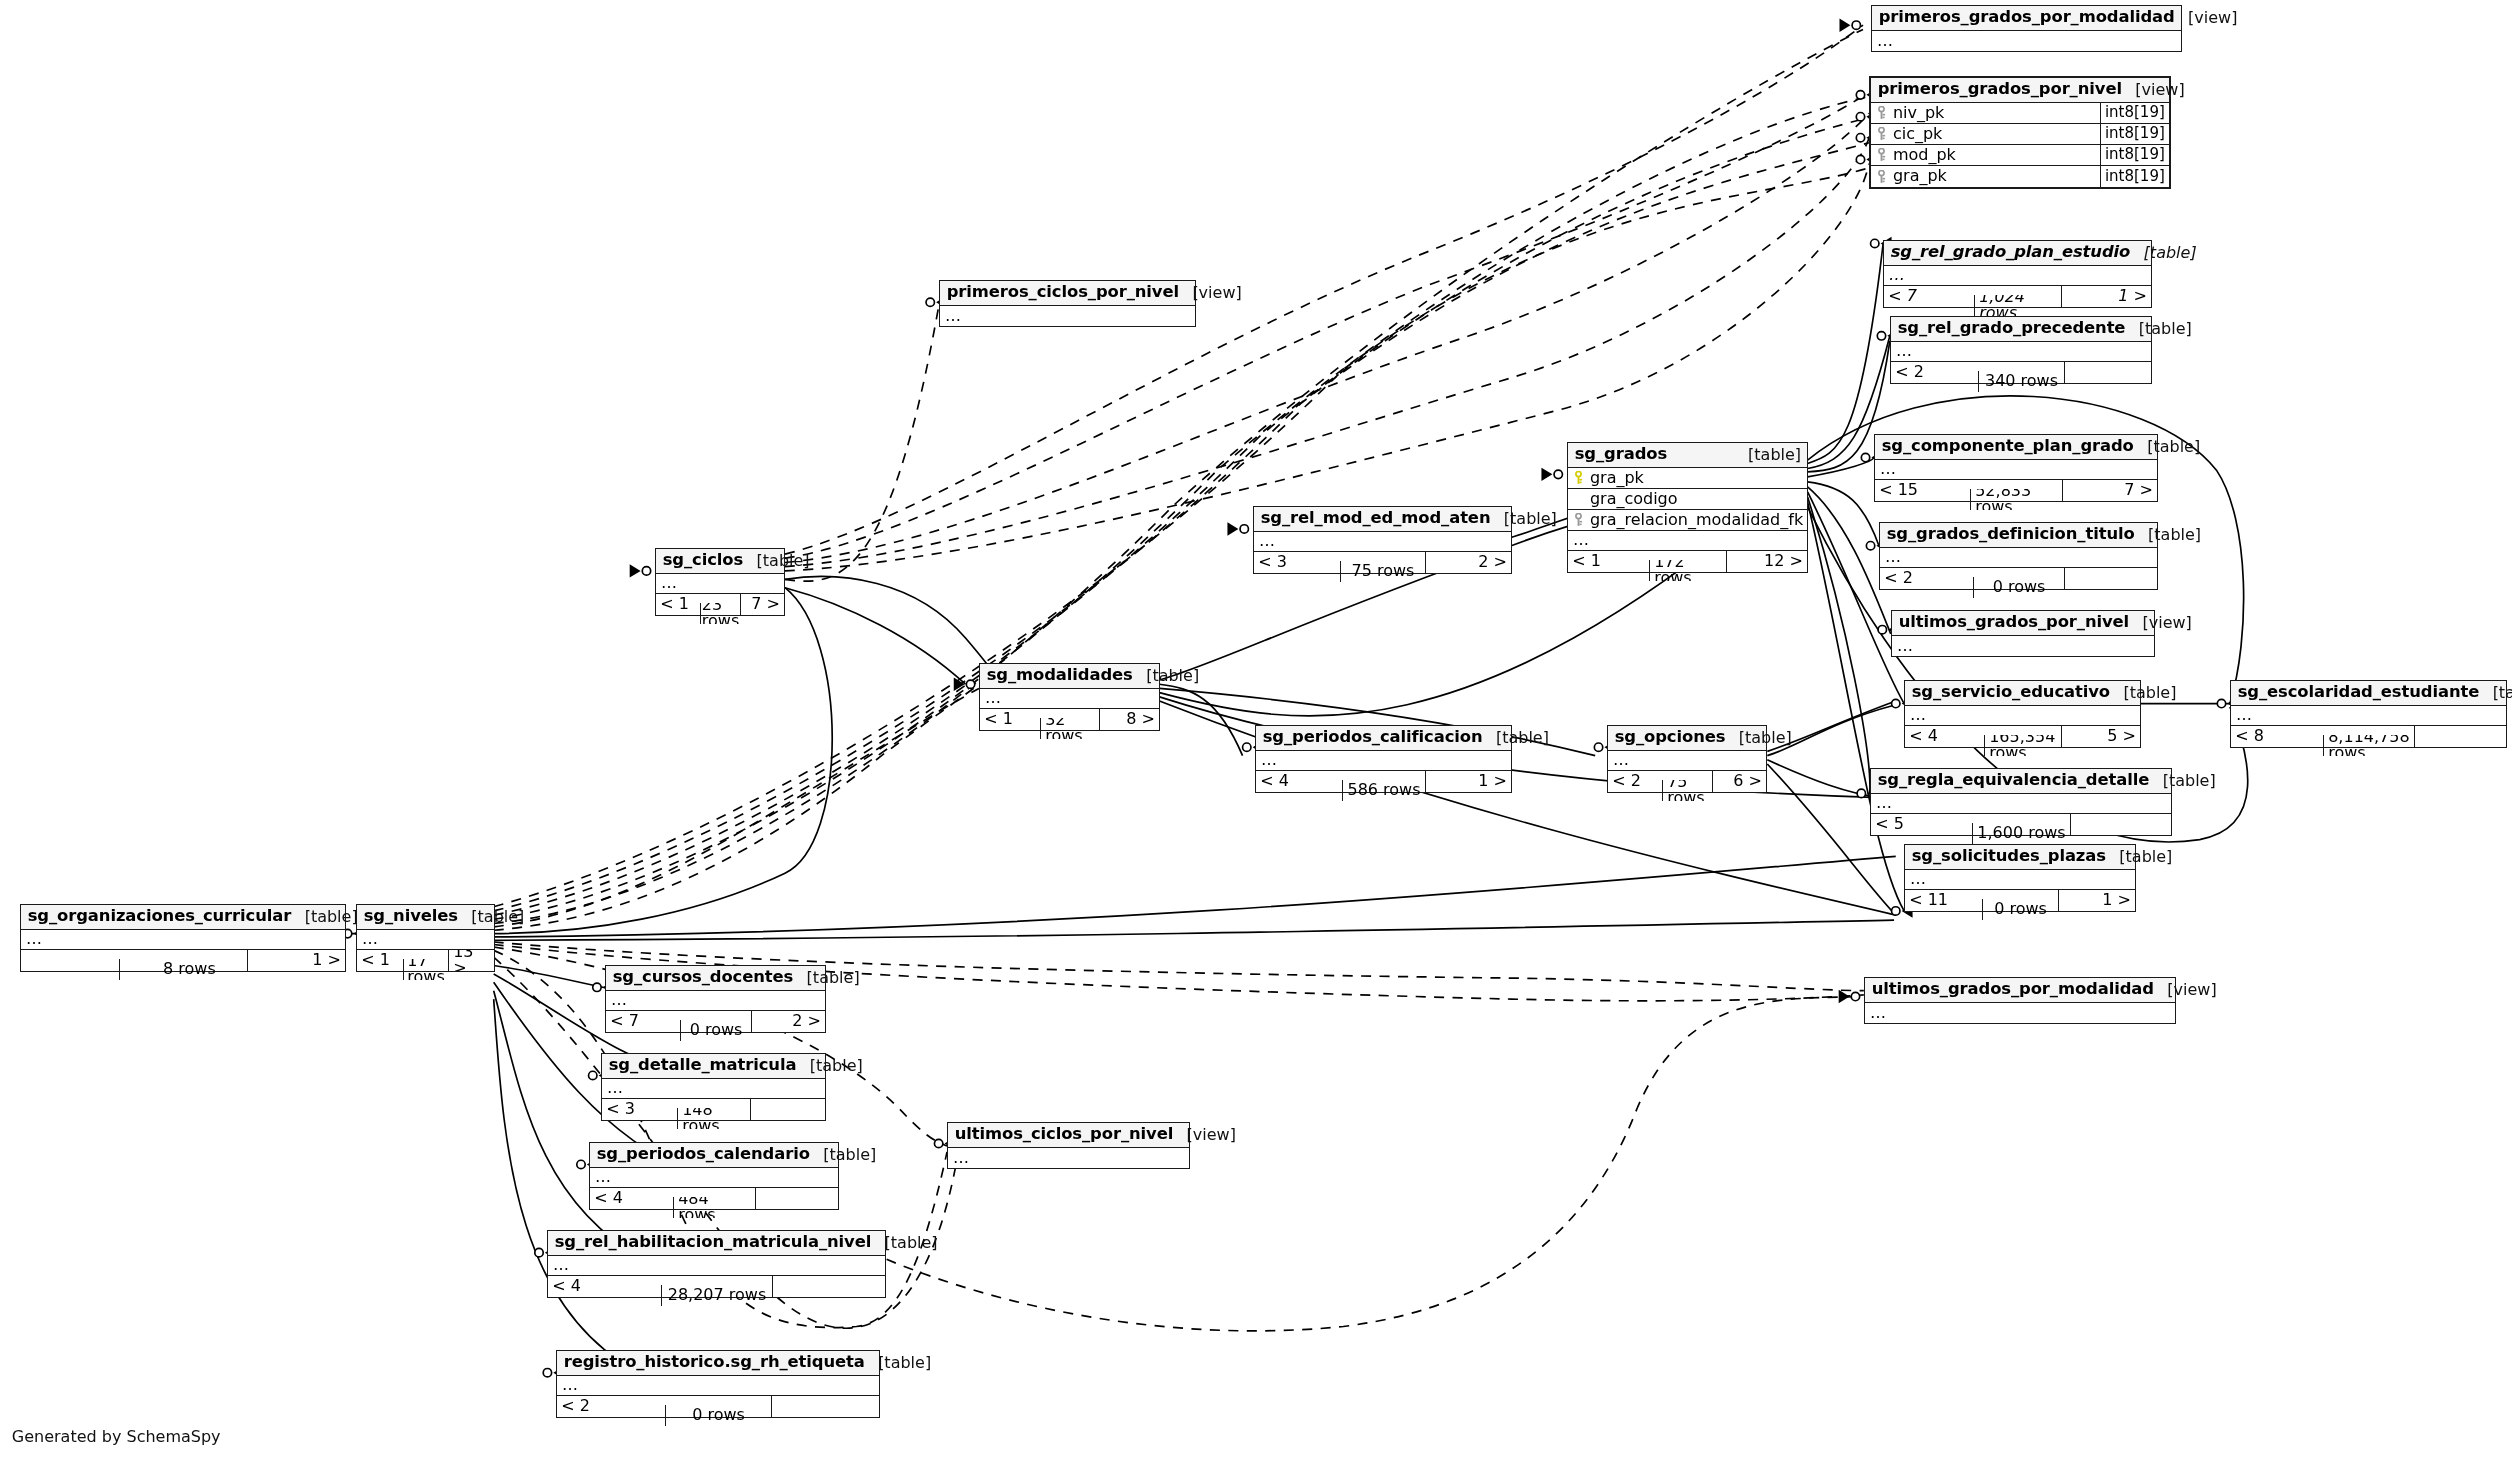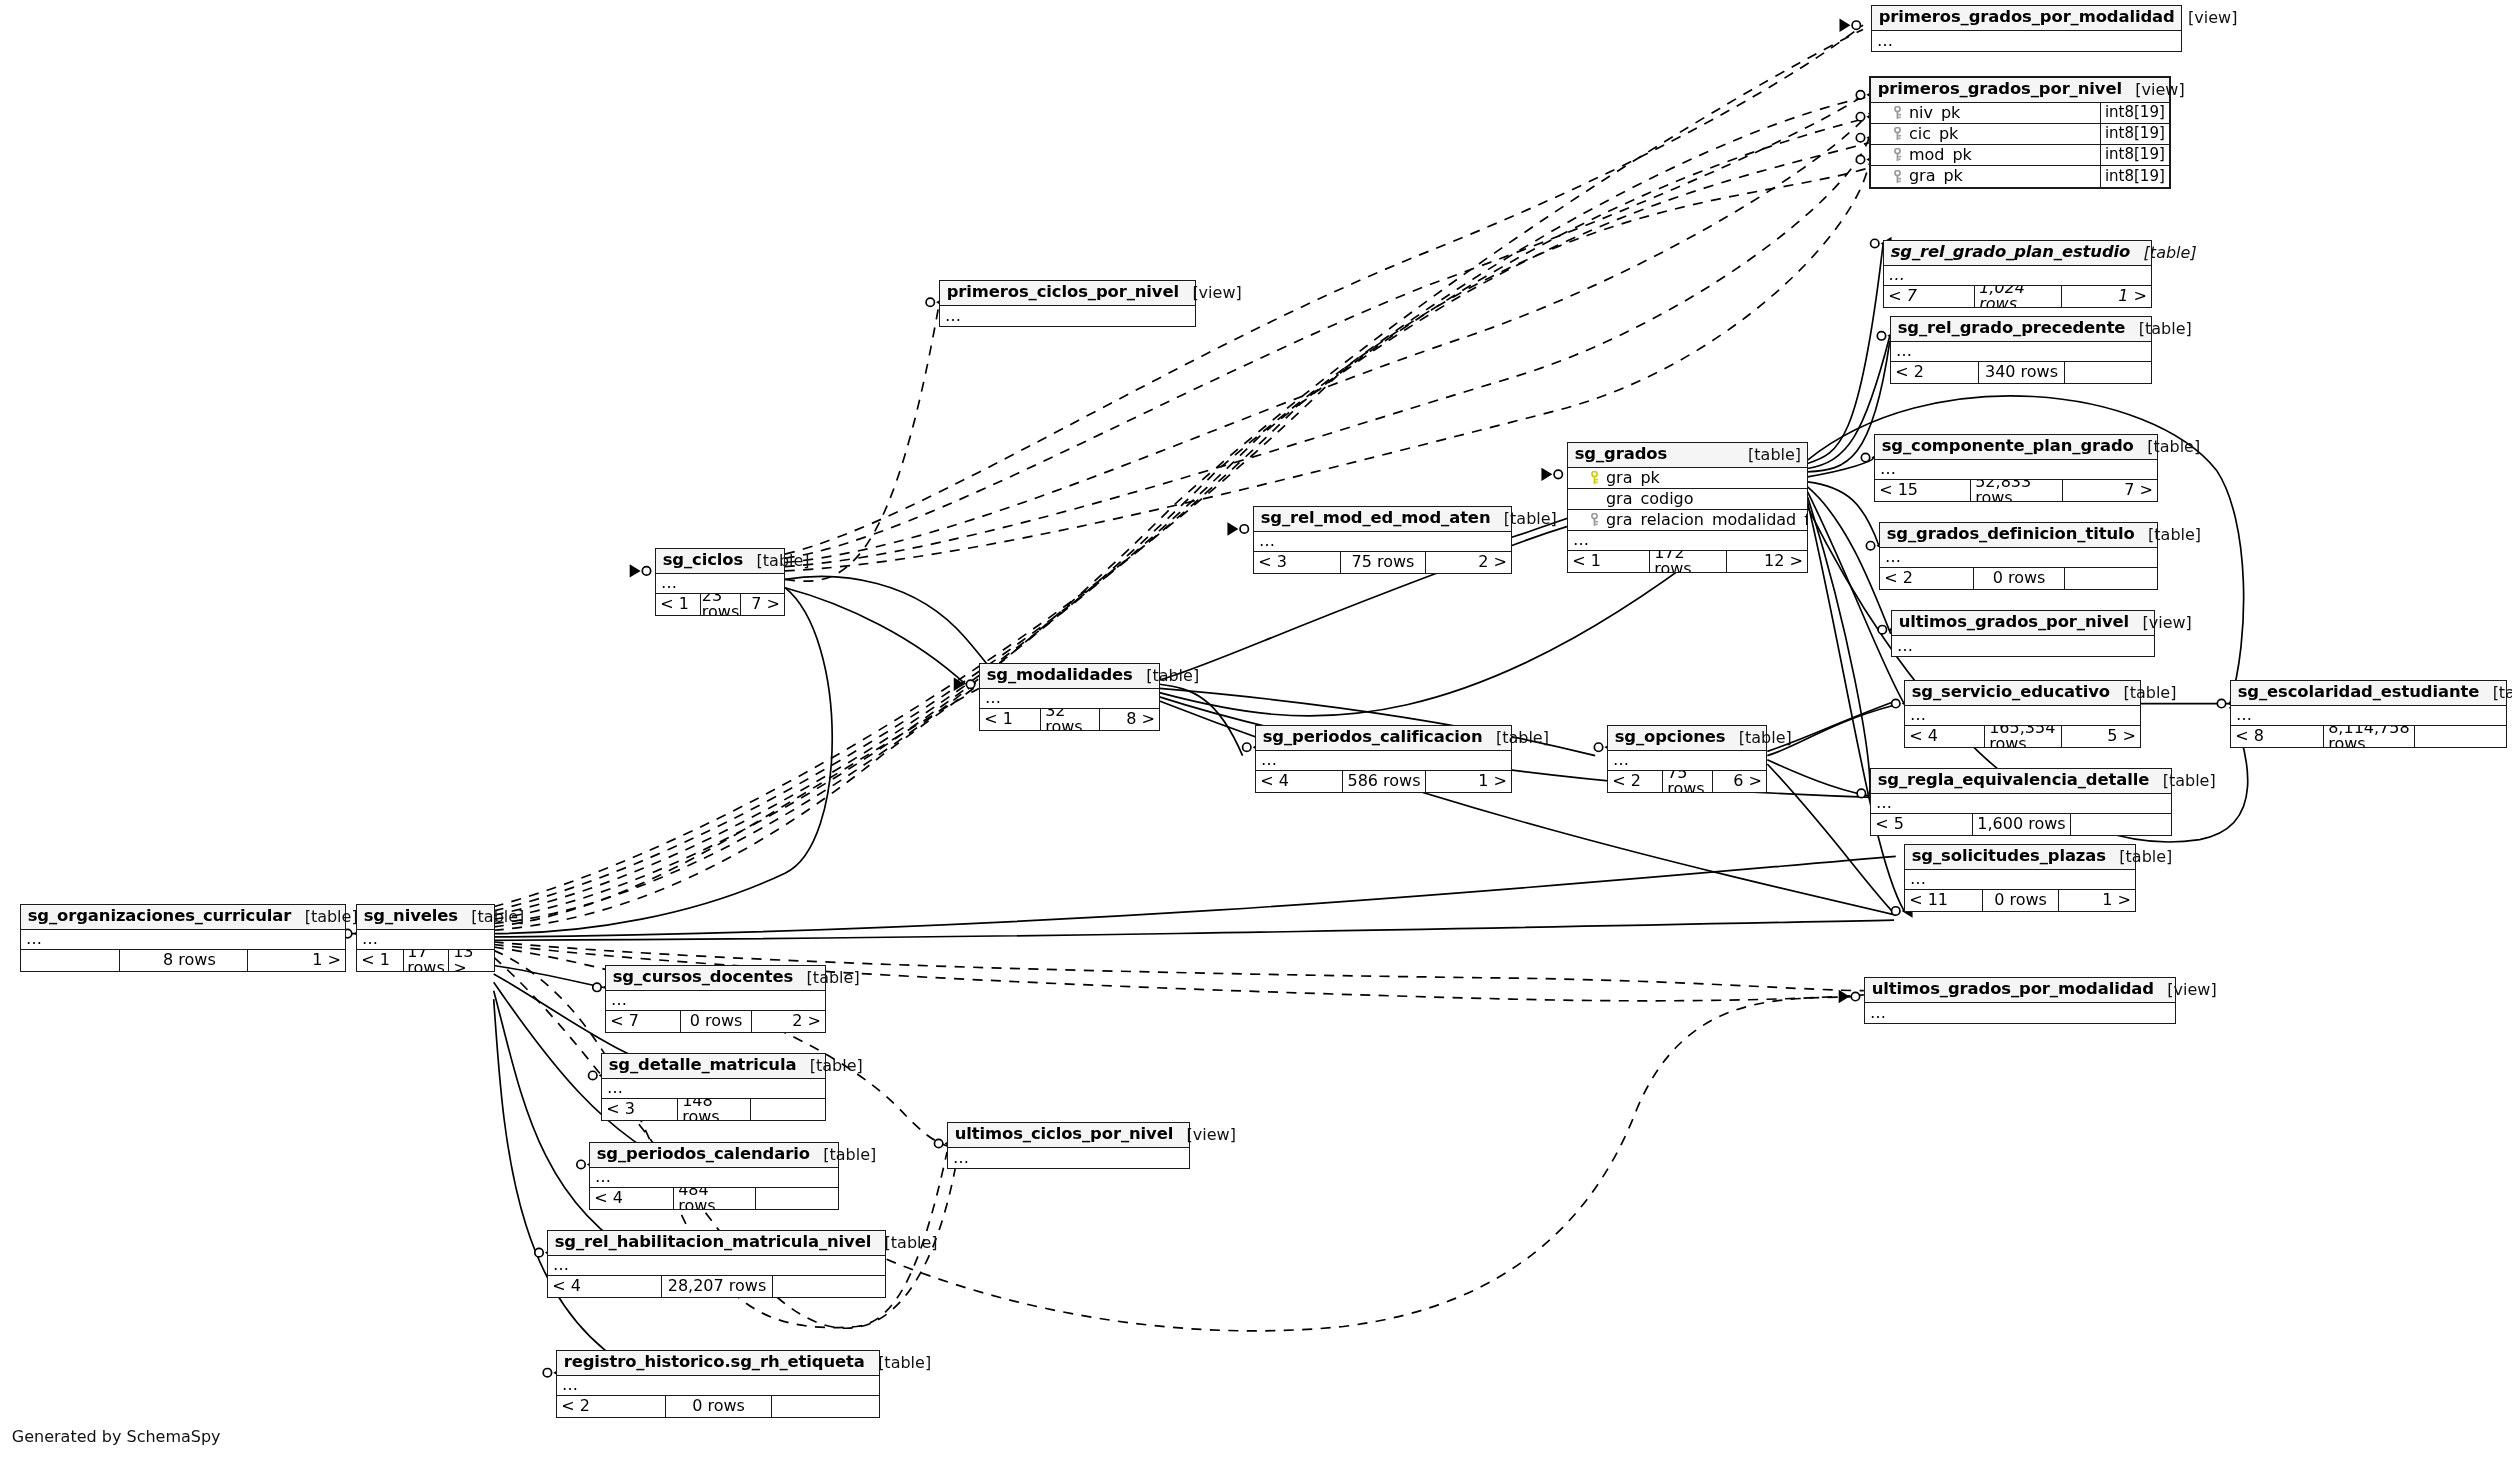--- a/index.html
+++ b/index.html
@@ -55,26 +55,24 @@
     letter-spacing: -0.1px;
   }
   .node-title .ttype {
     font-weight: normal;
     font-size: 16px;
     color: #111;
     padding-left: 13.4px;
   }
   .col-row {
     display: flex;
-    align-items: center;
     border-bottom: 0.8px solid #1a1a1a;
     box-sizing: border-box;
     height: 21px;
     white-space: nowrap;
-    padding-left: 16px;
   }
   .col-row:last-child { border-bottom: none; }
   .col-name {
     flex: 1 1 auto;
     display: flex;
     align-items: center;
     padding-left: 5px;
     overflow: hidden;
   }
   .col-type {
@@ -114,21 +112,21 @@
   }
   .fcell {
     display: flex;
     align-items: center;
     box-sizing: border-box;
     height: 100%;
     padding: 0 4.2px;
     overflow: hidden;
   }
   .fcell.l { justify-content: flex-start; }
-  .fcell.c { justify-content: center; }
+  .fcell.c { justify-content: center; margin-top: 9px; }
   .fcell.r { justify-content: flex-end; }
   .fcell.sep { border-left: 0.8px solid #1a1a1a; }
 
   #credits {
     position: absolute;
     left: 11.8px;
     top: 1427px;
     font-size: 16px;
     color: #111;
     font-family: "DejaVu Sans", "Liberation Sans", sans-serif;

